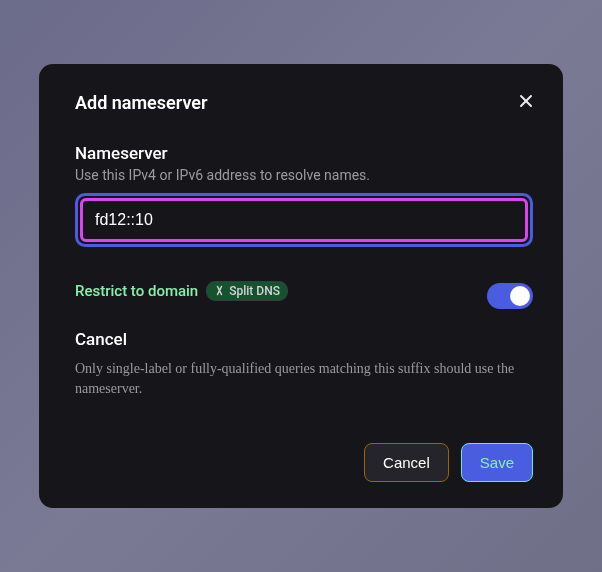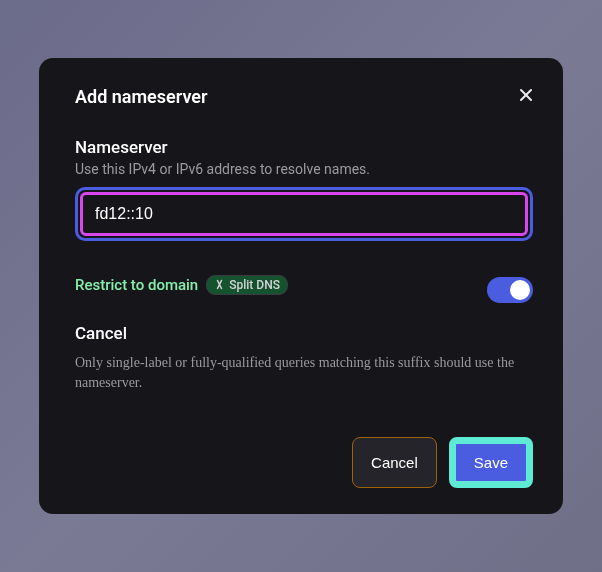--- a/index.html
+++ b/index.html
@@ -140,22 +140,22 @@
       border-radius: 8px;
       cursor: pointer;
     }
     .btn-cancel {
       background: #24242a;
       border: 1px solid #a16207;
       color: #ffffff;
     }
     .btn-save {
       background: #4a5de0;
-      border: 7px solid #5eead4;
-      color: #ffffff;
+      border: 1px solid #5eead4;
+      color: #86efac;
     }
   </style>
 </head>
 <body>
 
 <div class="modal">
   <h2 class="modal-title">Add nameserver</h2>
   <button class="close-btn">
     <svg width="16" height="16" viewBox="0 0 16 16" fill="none" stroke="currentColor" stroke-width="2" stroke-linecap="round">
         <line x1="3" y1="3" x2="13" y2="13"></line>

